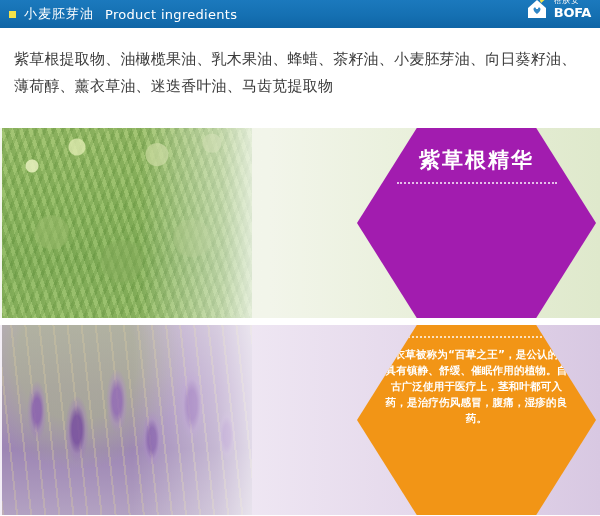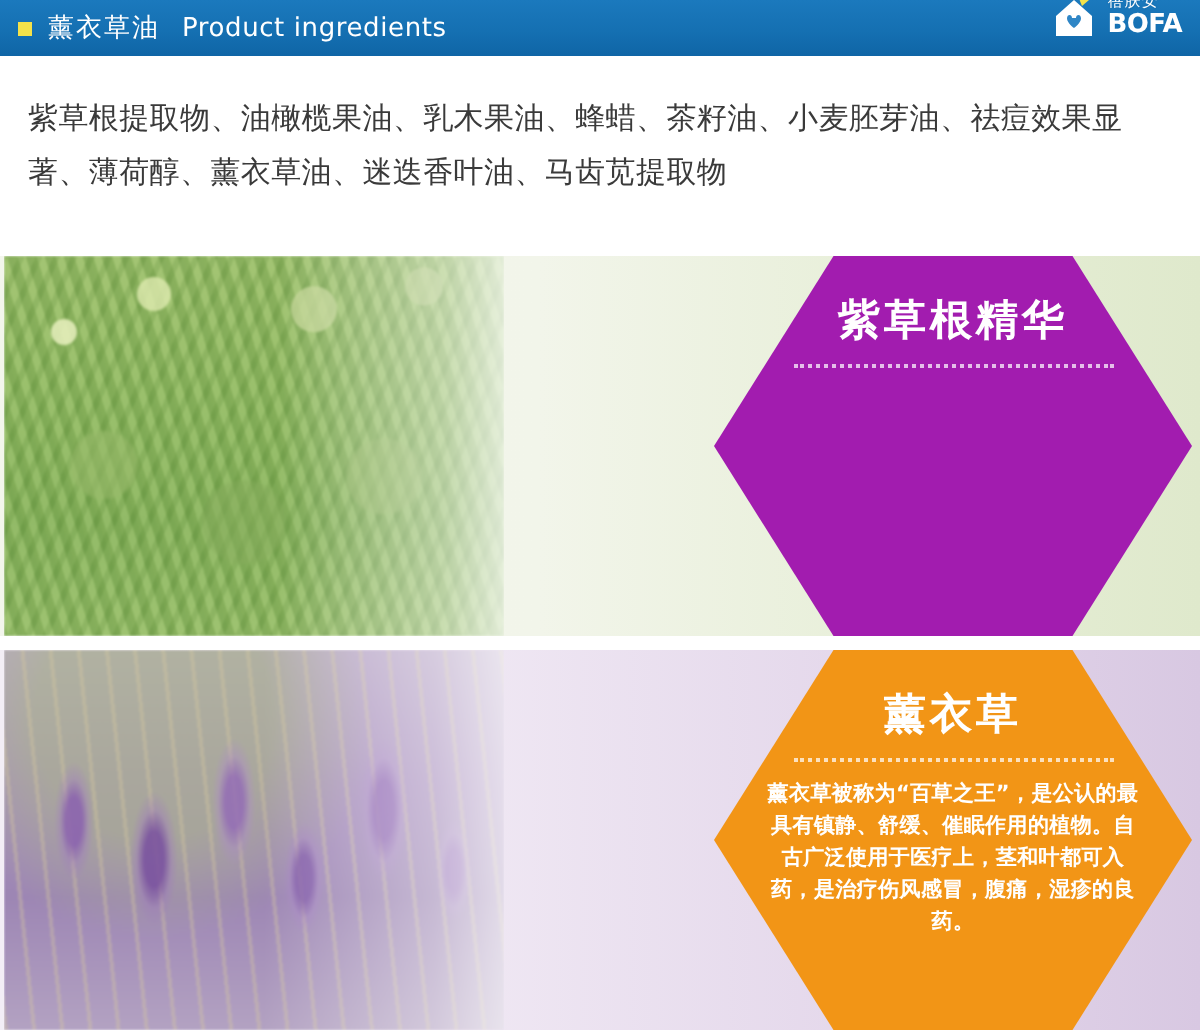--- a/index.html
+++ b/index.html
@@ -128,52 +128,51 @@
   .hex-body{
     color:#ffffff;font-size:10.5px;line-height:16px;text-align:center;
     width:186px;margin-top:8px;font-weight:bold;letter-spacing:.2px;
   }
 </style>
 </head>
 <body>
 
 <div class="header">
   <span class="hdr-bullet"></span>
-  <span class="hdr-cn">薰衣草油</span>
+  <span class="hdr-cn">小麦胚芽油</span>
   <span class="hdr-en">Product ingredients</span>
 
   <div class="logo">
     <span class="logo-mark">
       <svg width="26" height="24" viewBox="0 0 26 24" aria-hidden="true">
         <path d="M3 12 L12 4 L21 12 L21 22 L3 22 Z" fill="#ffffff"></path>
         <path d="M11 13 C11 11 8.5 11 8.5 13.2 C8.5 15.4 12 18 12 18 C12 18 15.5 15.4 15.5 13.2 C15.5 11 13 11 13 13 Z" fill="#2f86c6"></path>
         <path d="M14 2 L23 1 L16 7 Z" fill="#f4e24a"></path>
       </svg>
     </span>
     <span class="logo-text">
       <span class="logo-cn">蓓肤安</span>
       <span class="logo-en">BOFA</span>
     </span>
   </div>
 </div>
 
-<div class="ingredients">紫草根提取物、油橄榄果油、乳木果油、蜂蜡、茶籽油、小麦胚芽油、祛痘效果显著、薄荷醇、薰衣草油、迷迭香叶油、马齿苋提取物</div>
+<div class="ingredients">紫草根提取物、油橄榄果油、乳木果油、蜂蜡、茶籽油、小麦胚芽油、向日葵籽油、薄荷醇、薰衣草油、迷迭香叶油、马齿苋提取物</div>
 
 <div class="band band-1">
   <div class="photo">
     <div class="photo-green"></div>
   </div>
 </div>
 <div class="hex hex-blue">
   <div class="hex-title">紫草根精华</div>
   <div class="hex-rule"></div>
 </div>
 
 <div class="band band-2">
   <div class="photo">
     <div class="photo-lav"></div>
   </div>
 </div>
 <div class="hex hex-orange">
-  <div class="hex-title">薰衣草</div>
   <div class="hex-rule"></div>
   <div class="hex-body">薰衣草被称为“百草之王”，是公认的最具有镇静、舒缓、催眠作用的植物。自古广泛使用于医疗上，茎和叶都可入药，是治疗伤风感冒，腹痛，湿疹的良药。</div>
 </div>
 
 </body></html>

